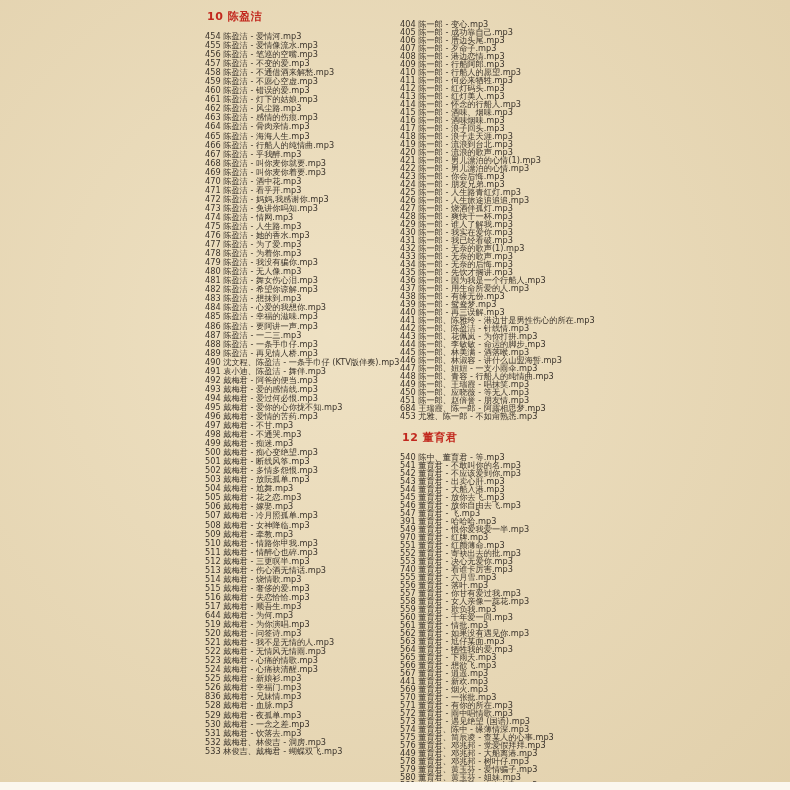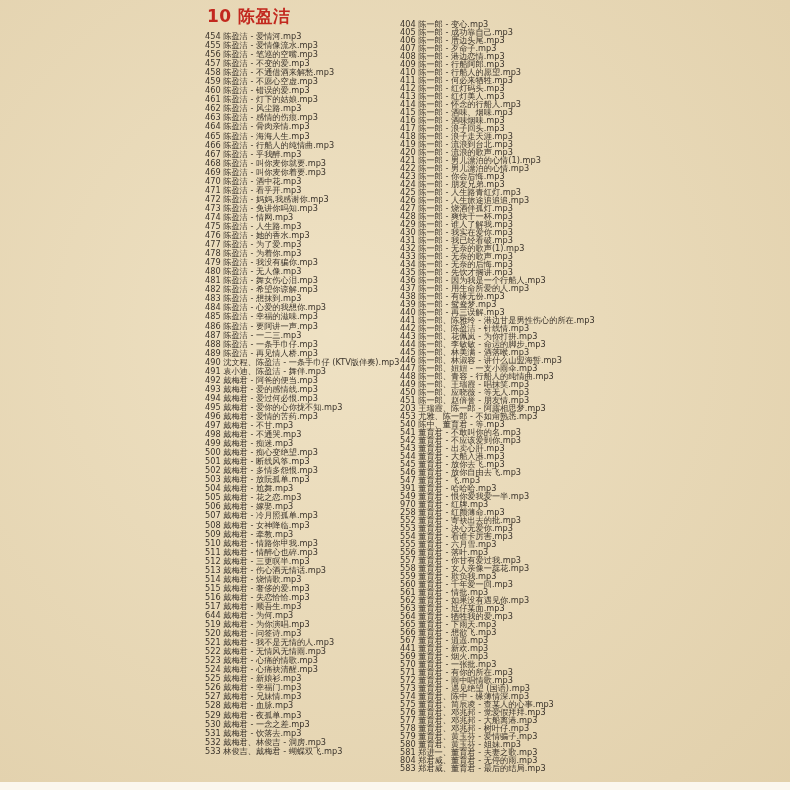--- a/index.html
+++ b/index.html
@@ -9,21 +9,21 @@
     font-family:"DejaVu Sans","Liberation Sans",sans-serif;
   }
   .page-tint{
     position:absolute;inset:0;pointer-events:none;
     background:radial-gradient(ellipse at 42% 42%, rgba(255,250,235,0.25) 0%, rgba(190,165,120,0.18) 100%);
   }
   .col{position:absolute;white-space:nowrap;}
   #col-left{left:205px;top:8px;}
   #col-right{left:400px;top:20px;}
   .section-header{
-    color:#c2281e;font-weight:bold;font-size:17px;line-height:13px;
+    color:#c2281e;font-weight:bold;font-size:11px;line-height:13px;
     margin:11px 0 9px 2px;letter-spacing:0.5px;
   }
   #col-left .section-header:first-child{margin-top:2px;}
   .item{
     color:#3a332b;font-size:8.2px;
   }
   #col-left .item{line-height:9.05px;height:9.05px;}
   #col-right .item{line-height:8.0px;height:8.0px;}
   .bottom-strip{
     position:absolute;left:0;bottom:0;width:790px;height:8px;
@@ -103,21 +103,21 @@
     <div class="item">517 戴梅君 - 顺吾生.mp3</div>
     <div class="item">644 戴梅君 - 为何.mp3</div>
     <div class="item">519 戴梅君 - 为你演唱.mp3</div>
     <div class="item">520 戴梅君 - 问签诗.mp3</div>
     <div class="item">521 戴梅君 - 我不是无情的人.mp3</div>
     <div class="item">522 戴梅君 - 无情风无情雨.mp3</div>
     <div class="item">523 戴梅君 - 心痛的情歌.mp3</div>
     <div class="item">524 戴梅君 - 心痛袂清醒.mp3</div>
     <div class="item">525 戴梅君 - 新娘衫.mp3</div>
     <div class="item">526 戴梅君 - 幸福门.mp3</div>
-    <div class="item">527 戴梅君 - 兄妹情.mp3</div>
+    <div class="item">836 戴梅君 - 兄妹情.mp3</div>
     <div class="item">528 戴梅君 - 血脉.mp3</div>
     <div class="item">529 戴梅君 - 夜孤单.mp3</div>
     <div class="item">530 戴梅君 - 一念之差.mp3</div>
     <div class="item">531 戴梅君 - 饮落去.mp3</div>
     <div class="item">532 戴梅君、林俊吉 - 洞房.mp3</div>
     <div class="item">533 林俊吉、戴梅君 - 蝴蝶双飞.mp3</div>
   </div>
 <div id="col-right" class="col">
     <div class="item">404 陈一郎 - 变心.mp3</div>
     <div class="item">405 陈一郎 - 成功靠自己.mp3</div>
@@ -160,37 +160,38 @@
     <div class="item">442 陈一郎、陈盈洁 - 针线情.mp3</div>
     <div class="item">443 陈一郎、花佩岚 - 为你打拼.mp3</div>
     <div class="item">444 陈一郎、李敏敏 - 命运的脚步.mp3</div>
     <div class="item">445 陈一郎、林美满 - 酒落喉.mp3</div>
     <div class="item">446 陈一郎、林淑容 - 讲什么山盟海誓.mp3</div>
     <div class="item">447 陈一郎、妞妞 - 一支小雨伞.mp3</div>
     <div class="item">448 陈一郎、青容 - 行船人的纯情曲.mp3</div>
     <div class="item">449 陈一郎、王瑞霞 - 唱抹笑.mp3</div>
     <div class="item">450 陈一郎、应晓薇 - 等无人.mp3</div>
     <div class="item">451 陈一郎、赵倍誉 - 朋友情.mp3</div>
-    <div class="item">203 王瑞霞、陈一郎 - 阿露相思梦.mp3</div>
+    <div class="item">684 王瑞霞、陈一郎 - 阿露相思梦.mp3</div>
     <div class="item">453 尤雅、陈一郎 - 不如甭熟悉.mp3</div>
+    <div class="section-header">12 董育君</div>
     <div class="item">540 陈中、董育君 - 等.mp3</div>
     <div class="item">541 董育君 - 不敢叫你的名.mp3</div>
     <div class="item">542 董育君 - 不应该爱到你.mp3</div>
     <div class="item">543 董育君 - 出卖心肝.mp3</div>
     <div class="item">544 董育君 - 大船入港.mp3</div>
     <div class="item">545 董育君 - 放你去飞.mp3</div>
     <div class="item">546 董育君 - 放你自由去飞.mp3</div>
     <div class="item">547 董育君 - 飞.mp3</div>
     <div class="item">391 董育君 - 哈哈哈.mp3</div>
     <div class="item">549 董育君 - 恨你爱我爱一半.mp3</div>
     <div class="item">970 董育君 - 红牌.mp3</div>
-    <div class="item">258 董育君 - 红颜薄命.mp3</div>
+    <div class="item">551 董育君 - 红颜薄命.mp3</div>
     <div class="item">552 董育君 - 寄袂出去的批.mp3</div>
     <div class="item">553 董育君 - 决心无爱你.mp3</div>
-    <div class="item">554 董育君 - 看谁卡厉害.mp3</div>
+    <div class="item">740 董育君 - 看谁卡厉害.mp3</div>
     <div class="item">555 董育君 - 六月雪.mp3</div>
     <div class="item">556 董育君 - 落叶.mp3</div>
     <div class="item">557 董育君 - 你甘有爱过我.mp3</div>
     <div class="item">558 董育君 - 女人亲像一蕊花.mp3</div>
     <div class="item">559 董育君 - 欺负我.mp3</div>
     <div class="item">560 董育君 - 千年爱一回.mp3</div>
     <div class="item">561 董育君 - 情批.mp3</div>
     <div class="item">562 董育君 - 如果没有遇见你.mp3</div>
     <div class="item">563 董育君 - 尪仔某面.mp3</div>
     <div class="item">564 董育君 - 牺牲我的爱.mp3</div>
@@ -199,21 +200,21 @@
     <div class="item">567 董育君 - 逍遥.mp3</div>
     <div class="item">441 董育君 - 新欢.mp3</div>
     <div class="item">569 董育君 - 烟火.mp3</div>
     <div class="item">570 董育君 - 一张批.mp3</div>
     <div class="item">571 董育君 - 有你的所在.mp3</div>
     <div class="item">572 董育君 - 雨中唱情歌.mp3</div>
     <div class="item">573 董育君 - 遇见绝望 (国语).mp3</div>
     <div class="item">574 董育君、陈中 - 缘薄情深.mp3</div>
     <div class="item">575 董育君、简辰凌 - 查某人的心事.mp3</div>
     <div class="item">576 董育君、邓兆邦 - 觉爱假拜拜.mp3</div>
-    <div class="item">577 董育君、邓兆邦 - 大船离港.mp3</div>
+    <div class="item">449 董育君、邓兆邦 - 大船离港.mp3</div>
     <div class="item">578 董育君、邓兆邦 - 树叶仔.mp3</div>
     <div class="item">579 董育君、黄玉芬 - 爱情骗子.mp3</div>
     <div class="item">580 董育君、黄玉芬 - 姐妹.mp3</div>
     <div class="item">581 郑进一、董育君 - 夫妻之歌.mp3</div>
     <div class="item">804 郑君威、董育君 - 无停的雨.mp3</div>
     <div class="item">583 郑君威、董育君 - 最后的结局.mp3</div>
   </div>
 
 <div class="bottom-strip"></div>
 

